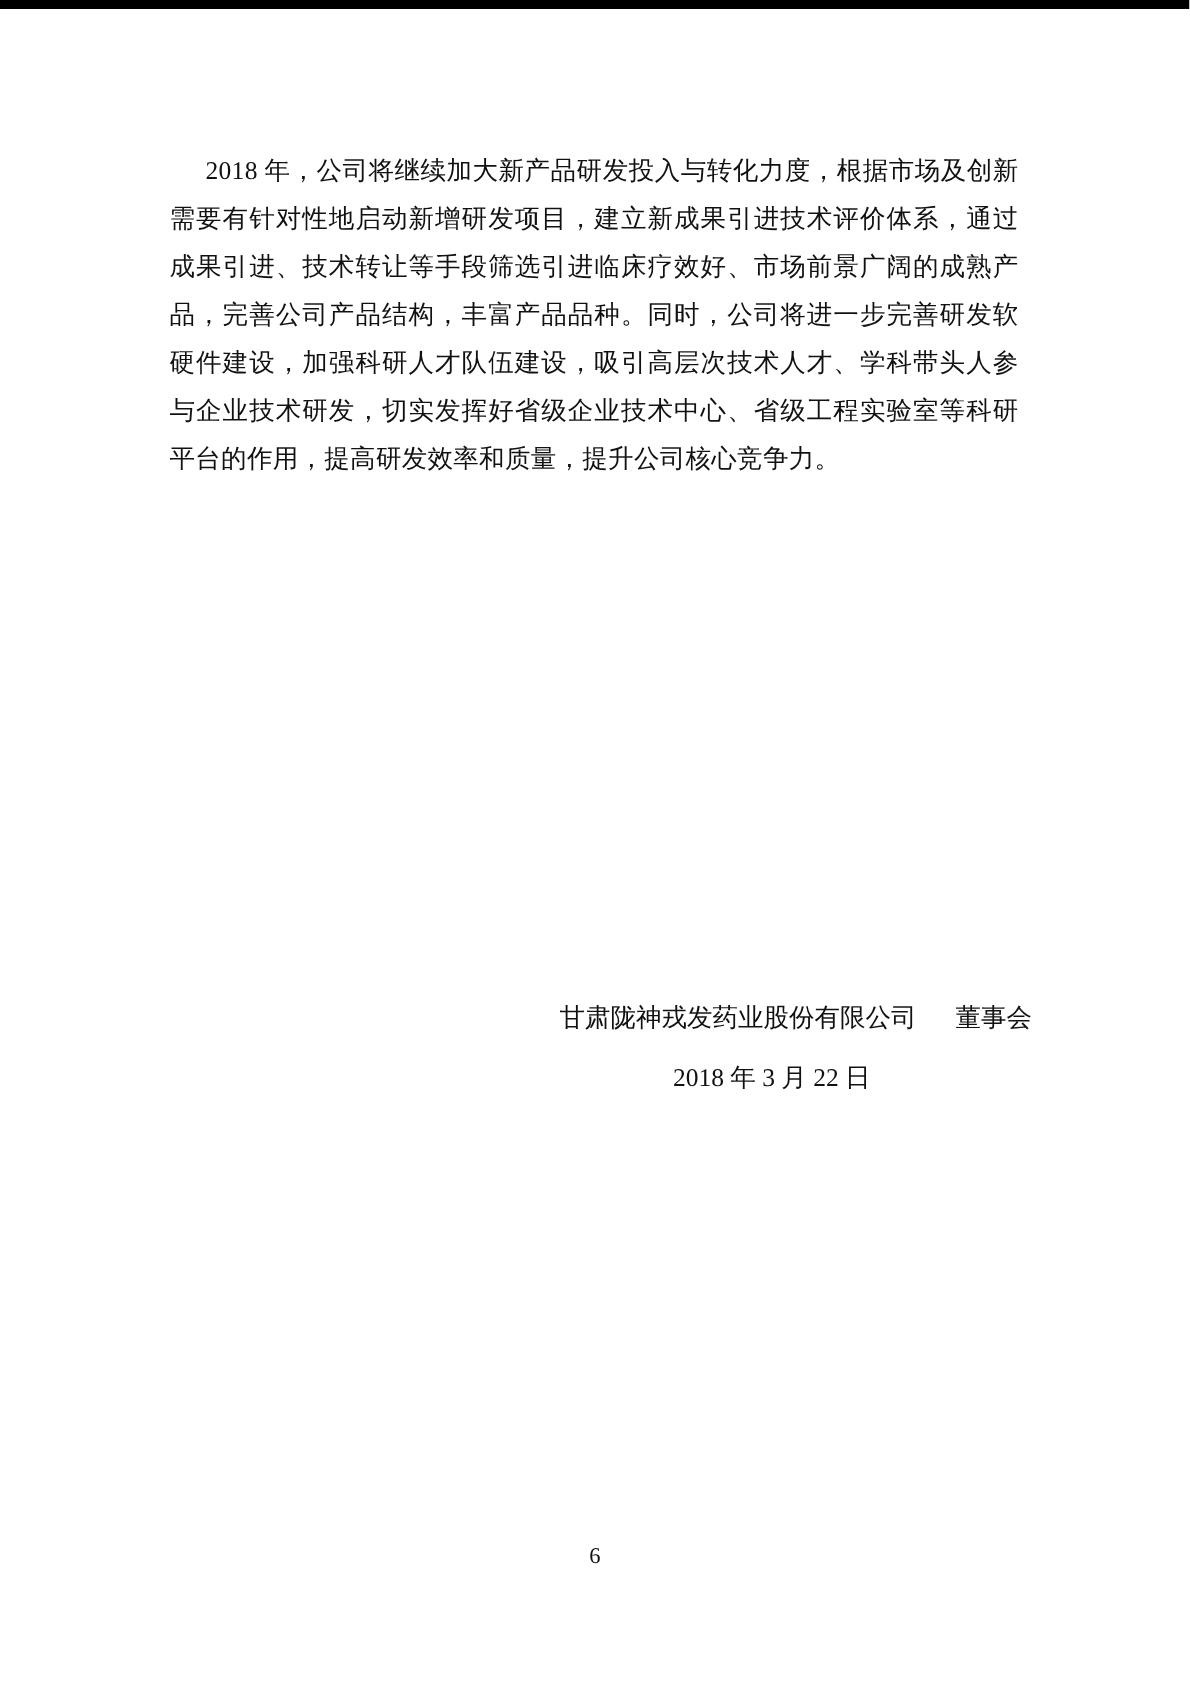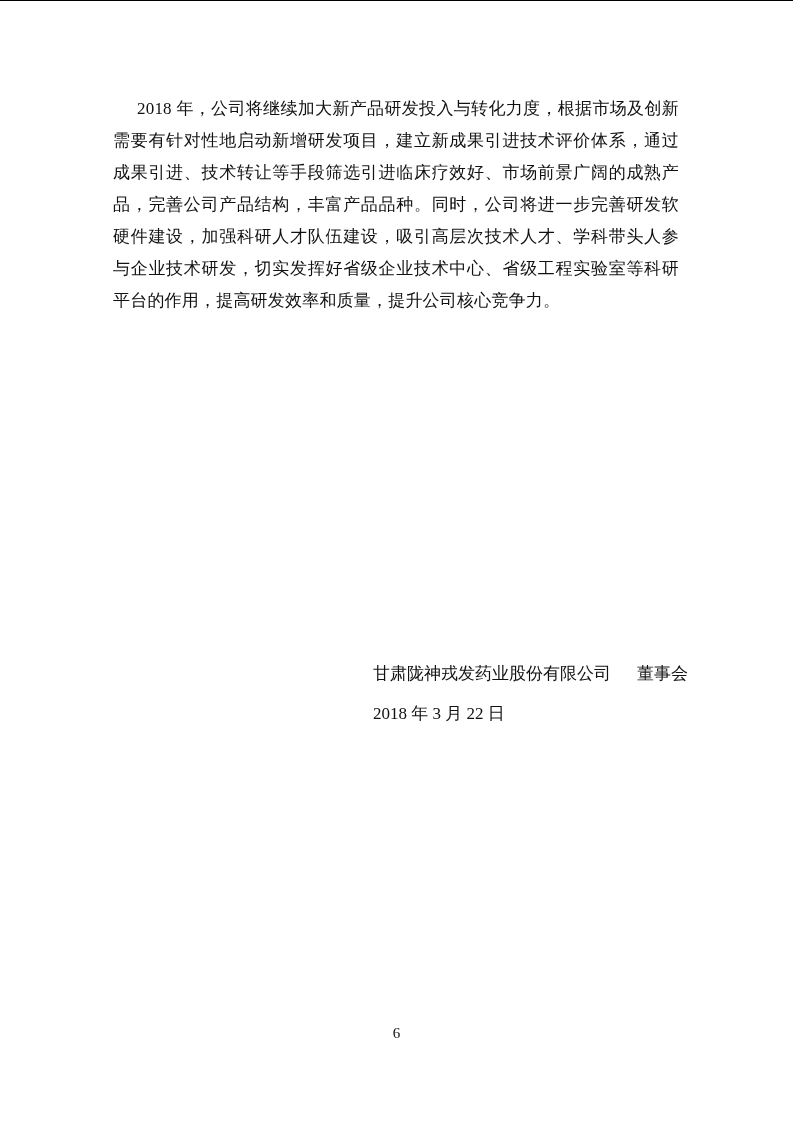--- a/index.html
+++ b/index.html
@@ -8,21 +8,21 @@
     background: #ffffff;
   }
   .page {
     position: relative;
     width: 793px;
     height: 1122px;
     background: #ffffff;
     color: #111111;
     font-family: "Liberation Serif", "DejaVu Serif", serif;
     overflow: hidden;
-    border-top: 1px solid #000000;
+    border-top: 6px solid #000000;
     box-sizing: border-box;
   }
   .content {
     position: absolute;
     left: 113px;
     top: 92px;
     width: 566px;
   }
   .par {
     margin: 0;
@@ -31,21 +31,21 @@
     text-align: justify;
     text-justify: inter-ideograph;
     text-indent: 24px;
     letter-spacing: 0.2px;
     word-break: break-all;
   }
   .signature {
     position: absolute;
     top: 657px;
     right: 105px;
-    text-align: left;
+    text-align: center;
     font-size: 17px;
     line-height: 32px;
     white-space: nowrap;
   }
   .sig-gap {
     display: inline-block;
     width: 26px;
   }
   .sig-date {
     margin-top: 8px;

